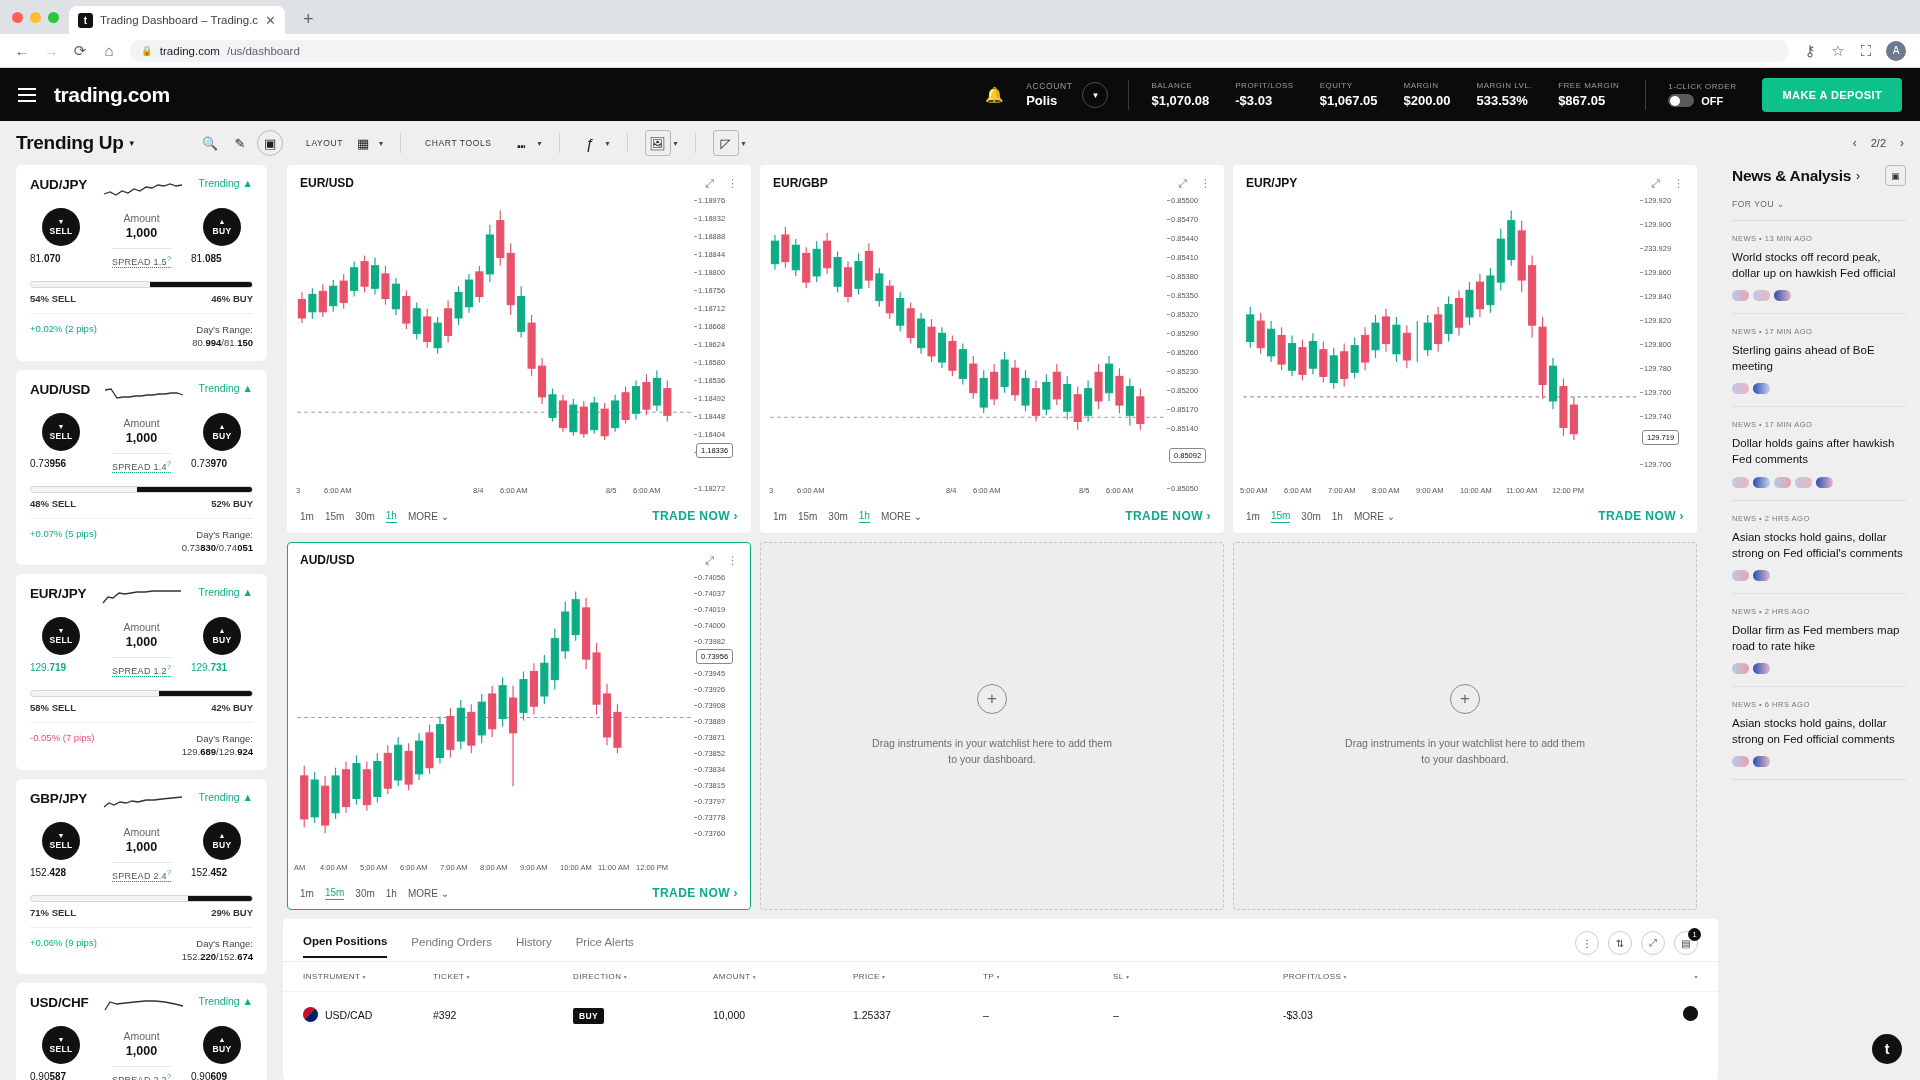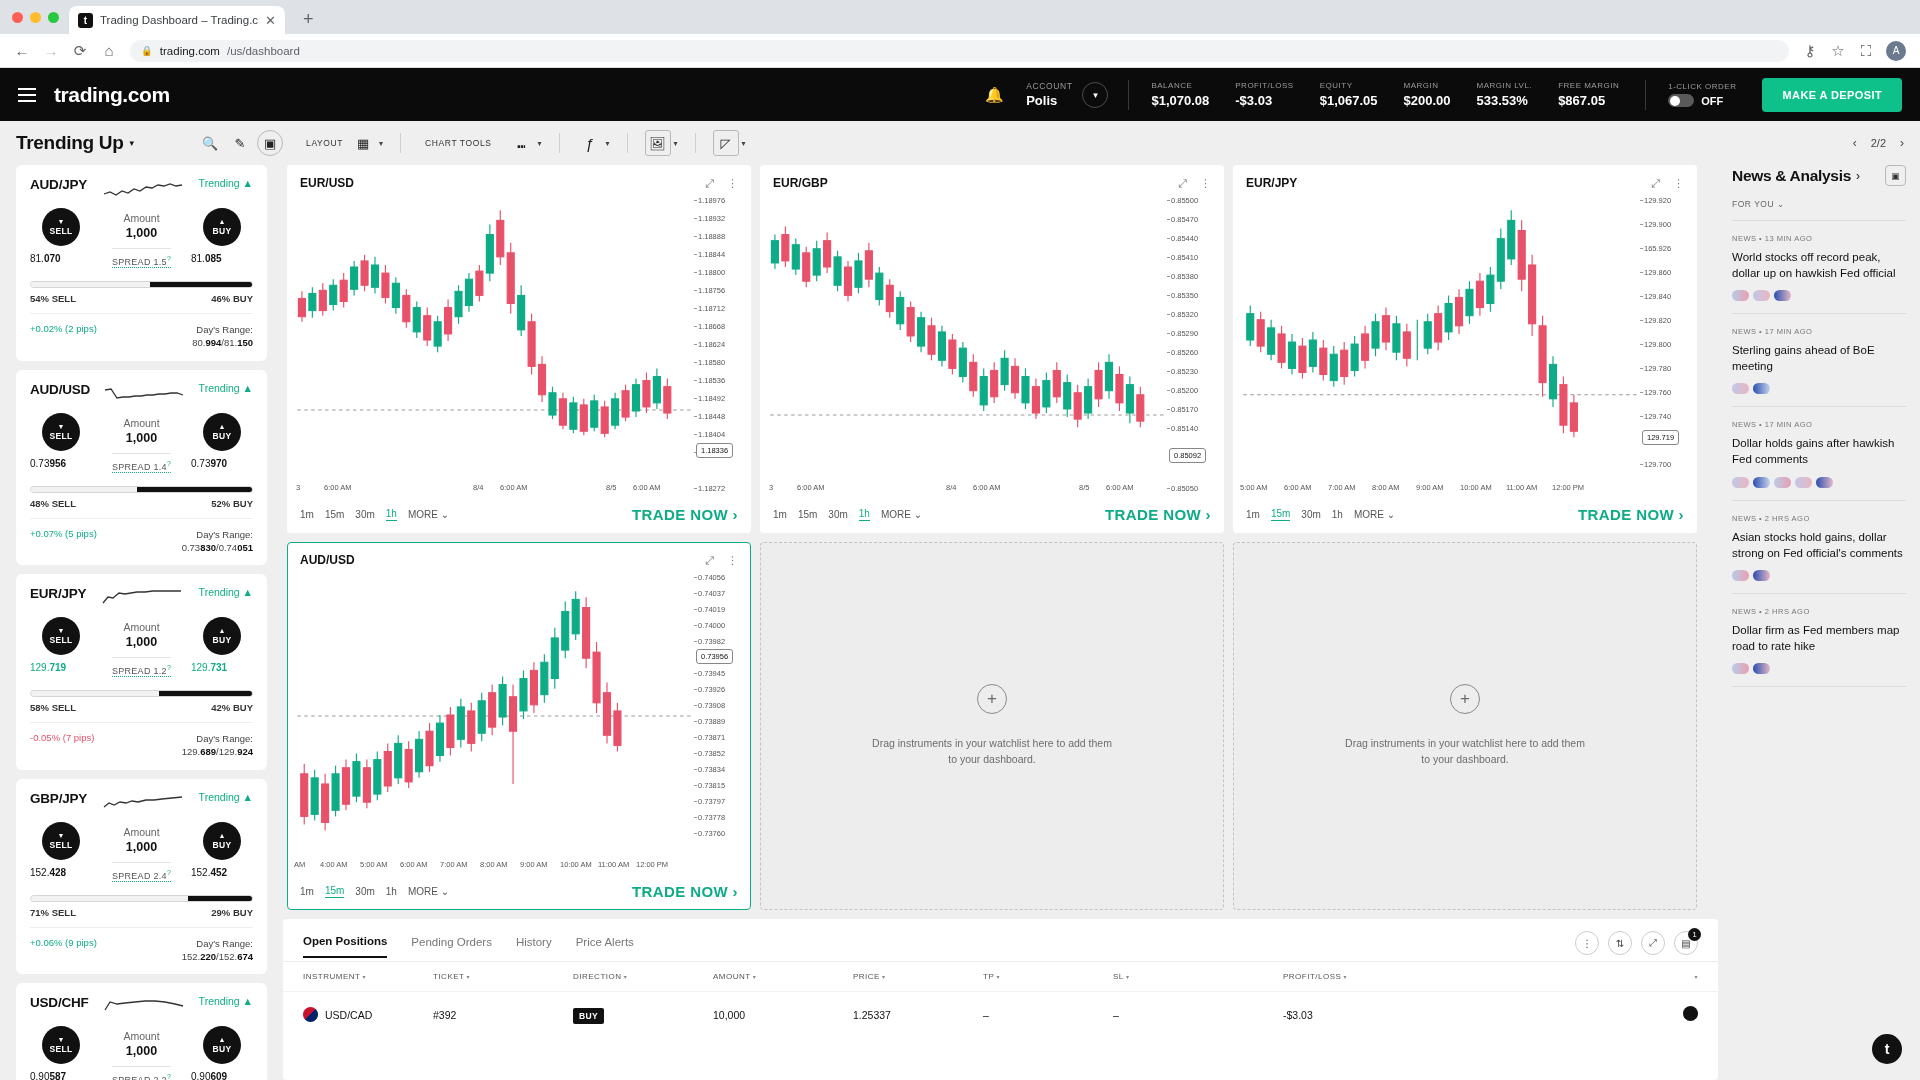--- a/index.html
+++ b/index.html
@@ -162,21 +162,21 @@
   .yhl {
     position: absolute; left: 2px; border: 1px solid #888; border-radius: 3px;
     background: #fff; padding: 2px 4px; font-size: 7.5px; color: #111; white-space: nowrap;
   }
   .xaxis { height: 17px; display: flex; font-size: 7.5px; color: #555; padding-left: 8px; }
   .xtick { position: absolute; white-space:nowrap; }
   .chart-ft { display: flex; align-items: center; padding: 6px 12px 9px; gap: 11px; }
   .tf { font-size: 10px; color: #555; cursor: pointer; }
   .tf.sel { color: #0eac86; border-bottom: 1.5px solid #0eac86; padding-bottom:1px;}
   .more { font-size: 10px; color: #555; cursor: pointer; }
-  .trade-now { margin-left: auto; font-size: 15px; font-weight: 700; color: #0eac86; letter-spacing:.4px; cursor:pointer;}
+  .trade-now { margin-left: auto; font-size: 12px; font-weight: 700; color: #0eac86; letter-spacing:.4px; cursor:pointer;}
   .drop-card {
     width: 464px; height: 368px; border: 1.5px dashed #c3c3c3; border-radius: 4px;
     display: flex; flex-direction: column; align-items: center; justify-content: center; gap: 22px;
     background: #ededed;
   }
   .plus-circle {
     width: 30px; height: 30px; border-radius: 50%; border: 1.5px solid #8a8a8a;
     display: flex; align-items: center; justify-content: center; color: #6a6a6a; font-size: 17px;
     cursor: pointer;
   }
@@ -1119,21 +1119,21 @@
                 <g stroke="#e8516a" fill="#e8516a">
                     <line x1="293" y1="198" x2="293" y2="240" stroke-width="1"></line>
                     <rect x="290" y="206" width="6" height="28"></rect>
                   </g>
               </g>
             </svg>
           </div>
           <div class="yaxis">
             <div class="ytick" style="top:2px">129.920</div>
             <div class="ytick" style="top:26px">129.900</div>
-            <div class="ytick" style="top:50px">165.926</div>
+            <div class="ytick" style="top:50px">233.929</div>
             <div class="ytick" style="top:74px">129.860</div>
             <div class="ytick" style="top:98px">129.840</div>
             <div class="ytick" style="top:122px">129.820</div>
             <div class="ytick" style="top:146px">129.800</div>
             <div class="ytick" style="top:170px">129.780</div>
             <div class="ytick" style="top:194px">129.760</div>
             <div class="ytick" style="top:218px">129.740</div>
             <div class="ytick" style="top:266px">129.700</div>
             <div class="yhl" style="top:236px">129.719</div>
           </div>
@@ -1441,17 +1441,25 @@
 
     <div class="news-item">
       <div class="news-meta">NEWS • 2 HRS AGO</div>
       <div class="news-headline">Dollar firm as Fed members map road to rate hike</div>
       <div class="news-flags">
         <span class="pairflag" style="background:linear-gradient(90deg,#b9cbe8,#e8a0b0)"></span>
         <span class="pairflag" style="background:linear-gradient(90deg,#2a4fb0,#e3b7c6)"></span>
       </div>
     </div>
 
+    <div class="news-item">
+      <div class="news-meta">NEWS • 6 HRS AGO</div>
+      <div class="news-headline">Asian stocks hold gains, dollar strong on Fed official comments</div>
+      <div class="news-flags">
+        <span class="pairflag" style="background:linear-gradient(90deg,#b9cbe8,#e8a0b0)"></span>
+        <span class="pairflag" style="background:linear-gradient(90deg,#2a4fb0,#e3b7c6)"></span>
+      </div>
+    </div>
 
 
     <div class="fab">t</div>
   </div>
 </div>
 
 </body></html>

